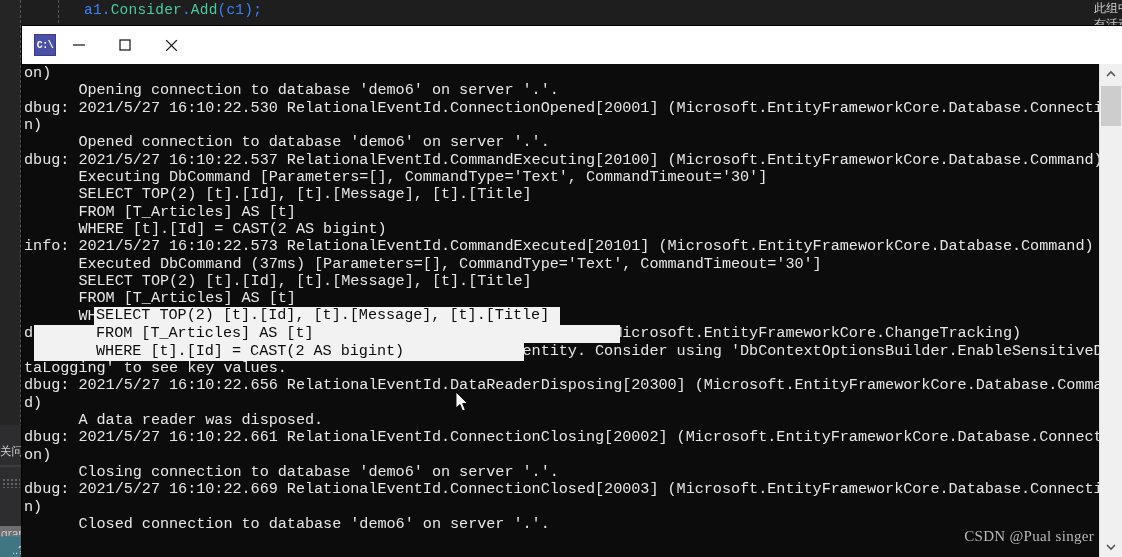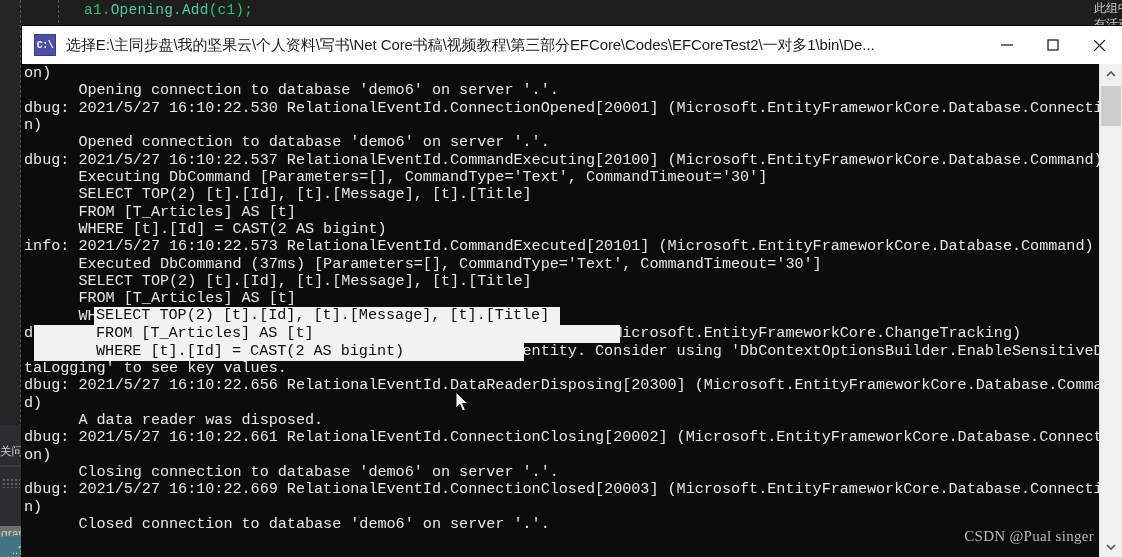--- a/index.html
+++ b/index.html
@@ -41,21 +41,21 @@
     position: absolute;
     left: 84px;
     top: 2px;
     font-family: "Liberation Mono", "DejaVu Sans Mono", monospace;
     font-size: 14.5px;
     color: #d4d4d4;
     white-space: pre;
     letter-spacing: .2px;
   }
   .tok-green { color: #4ec9a0; }
-  .tok-punct { color: #22c55e; }
+  .tok-punct { color: #3b82f6; }
 
   .ide-brace {
     position: absolute;
     left: 22px;
     top: 308px;
     font-family: "Liberation Mono", "DejaVu Sans Mono", monospace;
     font-size: 15px;
     color: #d4d4d4;
   }
 
@@ -295,21 +295,21 @@
 </head>
 <body>
 
 <div id="root">
 
   <div class="ide">
     <div class="ide-gutter"></div>
     <div class="indent-guide" style="left:58px;"></div>
     <div class="indent-guide" style="left:20px;"></div>
 
-    <div class="ide-code-line"><span class="tok-punct">a1.</span><span class="tok-green">Opening</span><span class="tok-punct">.</span><span class="tok-green">Add</span><span class="tok-punct">(c1);</span></div>
+    <div class="ide-code-line"><span class="tok-punct">a1.</span><span class="tok-green">Consider</span><span class="tok-punct">.</span><span class="tok-green">Add</span><span class="tok-punct">(c1);</span></div>
 
     <div class="ide-brace">}</div>
 
     <div class="left-panel"></div>
     <div class="left-panel-row"></div>
     <div class="left-panel-dots"></div>
     <div class="left-panel-text">关问题</div>
     <div class="left-panel-text2">gram</div>
 
     <div class="right-frag a">此组中没</div>
@@ -318,21 +318,20 @@
     <div class="teal-bar"></div>
     <div class="teal-bar-divider"></div>
     <div class="teal-bar-text">..?</div>
     <div class="grey-bottom-right"></div>
   </div>
 
   <div class="console-window">
 
     <div class="titlebar">
       <div class="title-icon">C:\</div>
-      <div class="title-text">选择E:\主同步盘\我的坚果云\个人资料\写书\Net Core书稿\视频教程\第三部分EFCore\Codes\EFCoreTest2\一对多1\bin\De...</div>
       <div class="win-btns">
         <div class="win-btn">
           <svg width="14" height="14" viewBox="0 0 14 14">
             <line x1="1" y1="7" x2="13" y2="7" stroke="#111" stroke-width="1.2"></line>
           </svg>
         </div>
         <div class="win-btn">
           <svg width="14" height="14" viewBox="0 0 14 14">
             <rect x="2" y="2" width="10" height="10" fill="none" stroke="#111" stroke-width="1.2"></rect>
           </svg>

